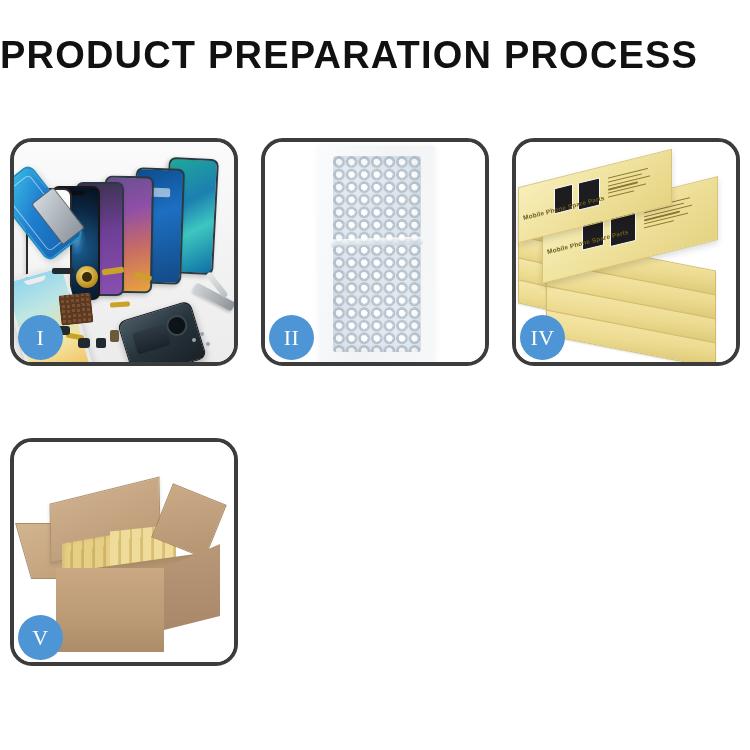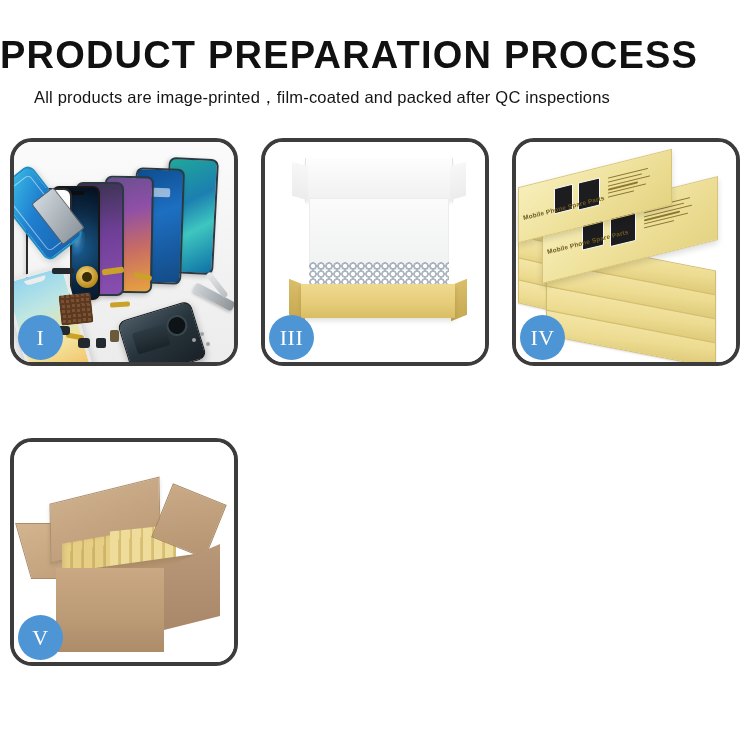--- a/index.html
+++ b/index.html
@@ -382,21 +382,20 @@
     transform:rotate(-12deg);border-radius:3px;
   }
 </style>
 </head>
 <body>
 
 <div class="page">
 
   <div class="header">
     <div class="title">PRODUCT PREPARATION PROCESS</div>
-    <div class="subtitle">All products are image-printed，film-coated and packed after QC inspections</div>
   </div>
 
   <div class="grid">
 
     <div class="panel">
       <div class="stage">
         <div class="p1bg"></div>
         <div class="ph a"></div>
         <div class="ph b"></div>
         <div class="ph c"></div>
@@ -420,33 +419,30 @@
         <div class="chip" style="left:96px;top:188px;width:9px;height:12px;border-radius:2px;background:#6a5a3a;"></div>
         <div class="screw" style="left:178px;top:196px;"></div>
         <div class="screw" style="left:186px;top:190px;"></div>
         <div class="screw" style="left:192px;top:200px;"></div>
         <div class="tool"></div>
         <div class="tool2"></div>
       </div>
       <div class="badge">I</div>
     </div>
 
-
     <div class="panel">
       <div class="stage">
-        <div class="p3bg"></div>
-        <div class="lidflap"></div>
-        <div class="lidback"></div>
-        <div class="boxinner"></div>
-        <div class="boxleft"></div>
-        <div class="boxright"></div>
-        <div class="boxfront"></div>
+        <div class="p2bg"></div>
+        <div class="wrapsheet"></div>
+        <div class="bubblepad"></div>
+        <div class="wrapfold"></div>
       </div>
-      <div class="badge">III</div>
+      <div class="badge">II</div>
     </div>
+
 
     <div class="panel">
       <div class="stage">
         <div class="p4bg"></div>
         <div class="stackwrap">
 
           <div class="ybox" style="left:2px;top:82px;width:92px;height:22px;transform:skewY(13deg);"></div>
           <div class="ybox" style="left:2px;top:104px;width:92px;height:22px;transform:skewY(13deg);"></div>
           <div class="ybox" style="left:2px;top:126px;width:92px;height:22px;transform:skewY(13deg);"></div>
           <div class="ybox" style="left:2px;top:148px;width:92px;height:22px;transform:skewY(13deg);"></div>

